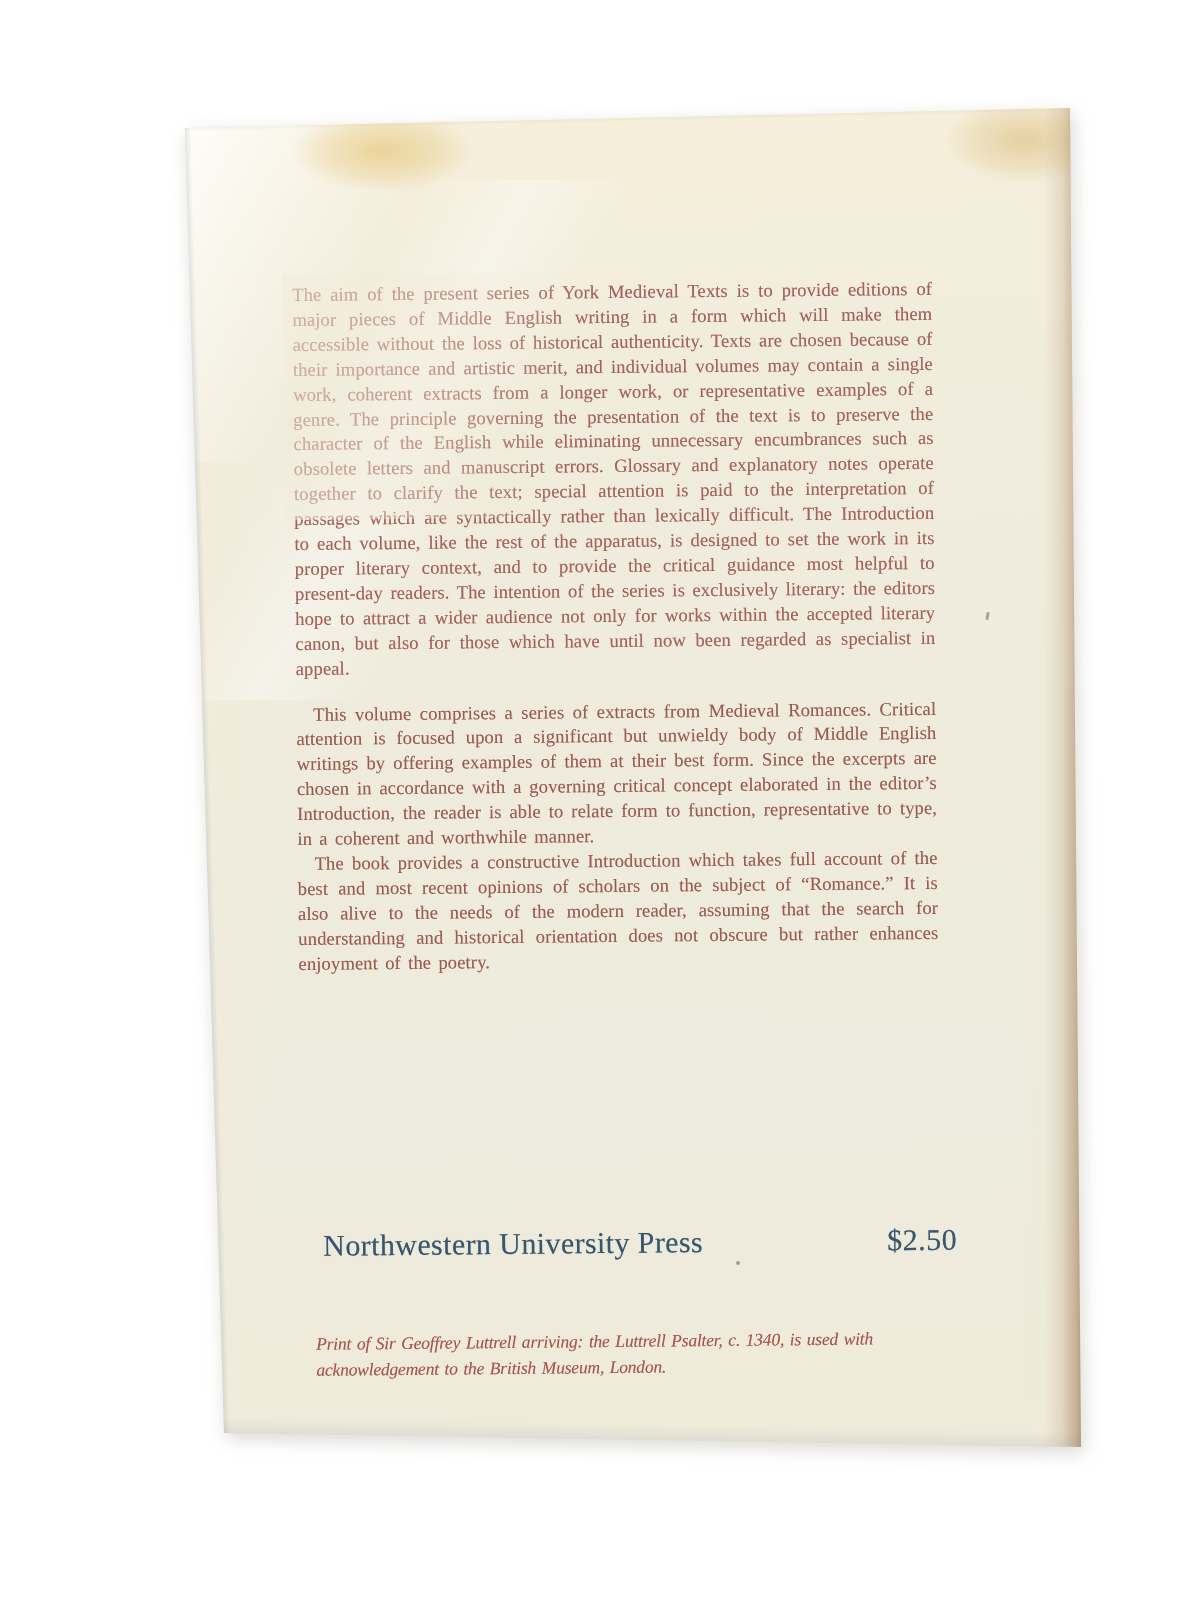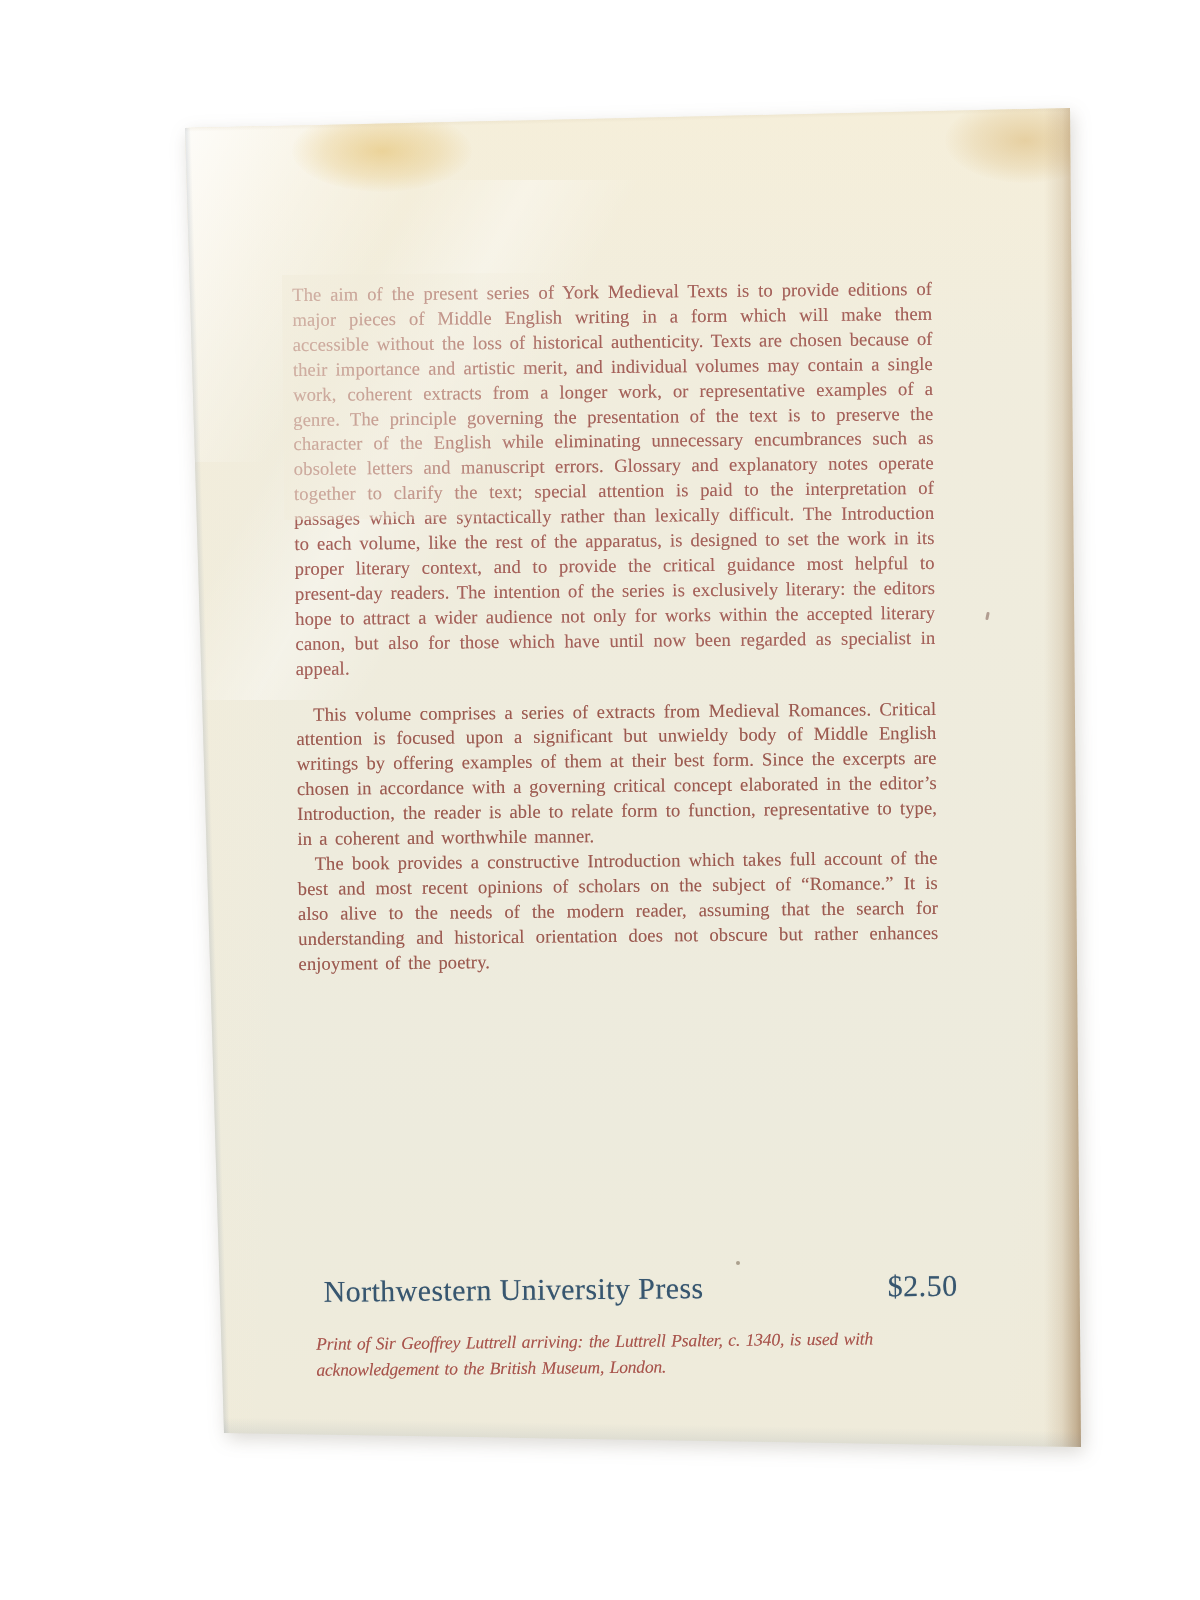--- a/index.html
+++ b/index.html
@@ -107,21 +107,21 @@
   .pub-row {
     position: absolute;
     top: 946px; left: 22px; right: -16px;
     display: flex;
     justify-content: space-between;
     align-items: baseline;
     color: #37566f;
     text-shadow: 0 0 0.7px rgba(55, 86, 111, 0.5);
   }
   .publisher { font-size: 30px; letter-spacing: 0.4px; }
-  .price { font-size: 30px; letter-spacing: 0.5px; margin-top: 46px; }
+  .price { font-size: 30px; letter-spacing: 0.5px; }
 
   .credit {
     position: absolute;
     top: 1048px; left: 14px; width: 680px;
     font-style: italic;
     font-size: 17.5px;
     line-height: 26px;
     letter-spacing: -0.2px;
     word-spacing: 1.5px;
     color: #a8544c;

